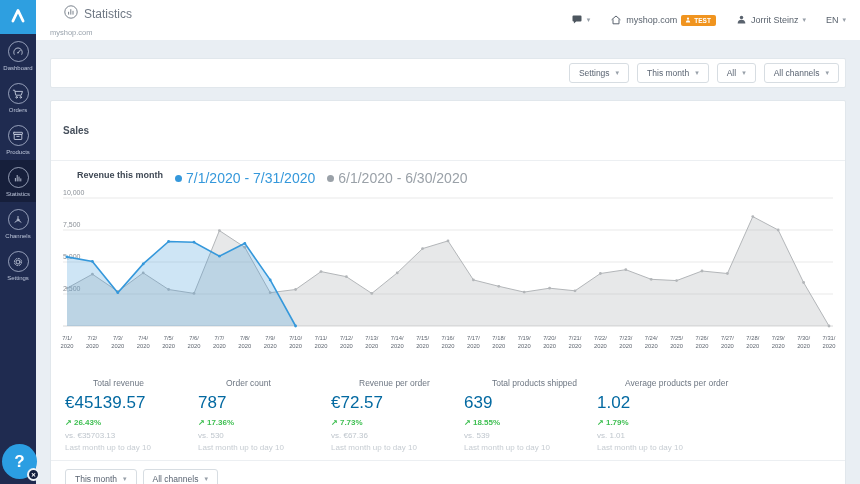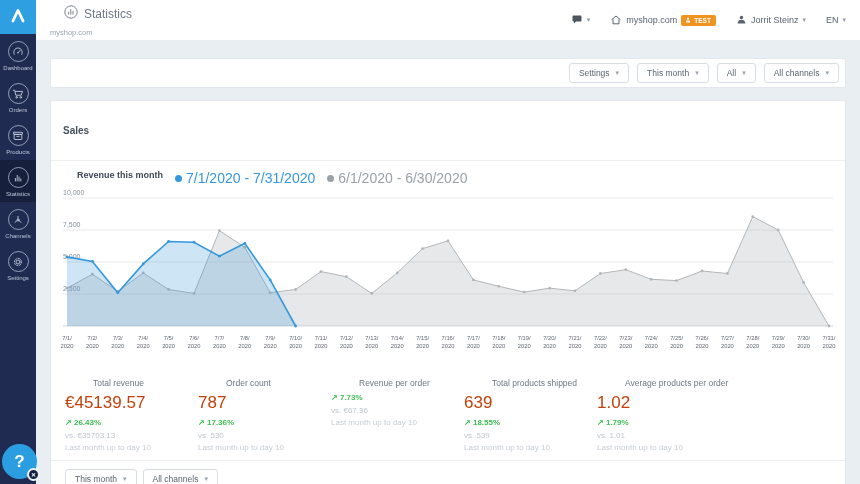--- a/index.html
+++ b/index.html
@@ -51,21 +51,21 @@
   .sales-card { margin-top:12px; }
   .legend { display:flex; align-items:flex-start; gap:12px; padding:9px 12px 2px 26px; }
   .legend-title { font-weight:bold; color:#3f4854; font-size:9px; }
   .legend-item { display:flex; gap:4px; align-items:center; font-size:14px; cursor:pointer; }
   .dot { width:7px; height:7px; border-radius:50%; }
   #chart { padding:2px 8px 0 8px; }
 
   .stats { display:flex; padding:12px 14px 8px; }
   .stat { width:133px; }
   .stat-label { font-size:8.5px; color:#6d7682; margin-bottom:5px;margin-left:28px; }
-  .stat-value { font-size:17px; color:#c2410c; margin-bottom:5px; }
+  .stat-value { font-size:17px; color:#0369a1; margin-bottom:5px; }
   .stat-change { font-size:8px; color:#3fbf52; font-weight:bold; margin-bottom:4px; }
   .stat-vs { font-size:8px; color:#bfc6cd; margin-bottom:3px; }
   .stat-note { font-size:8px; color:#c6ccd2; }
   .sales-footer { border-top:1px solid #eceff2; padding:8px 8px; display:flex; }
   .sales-footer .btn { margin-left:6px; }
 
   .bottom-row { display:flex; gap:14px; margin-top:18px; }
   .customers-card { width:188px; height:84px; }
   .performers-card { flex:1; height:84px; }
   .orders-card { width:188px; height:84px; }
@@ -380,20 +380,21 @@
         </div>
         <div class="stat">
           <div class="stat-label">Order count</div>
           <div class="stat-value">787</div>
           <div class="stat-change"><span>↗</span> 17.36%</div>
           <div class="stat-vs">vs. 530</div>
           <div class="stat-note">Last month up to day 10</div>
         </div>
         <div class="stat">
           <div class="stat-label">Revenue per order</div>
+          <div class="stat-value">€72.57</div>
           <div class="stat-change"><span>↗</span> 7.73%</div>
           <div class="stat-vs">vs. €67.36</div>
           <div class="stat-note">Last month up to day 10</div>
         </div>
         <div class="stat">
           <div class="stat-label">Total products shipped</div>
           <div class="stat-value">639</div>
           <div class="stat-change"><span>↗</span> 18.55%</div>
           <div class="stat-vs">vs. 539</div>
           <div class="stat-note">Last month up to day 10</div>

